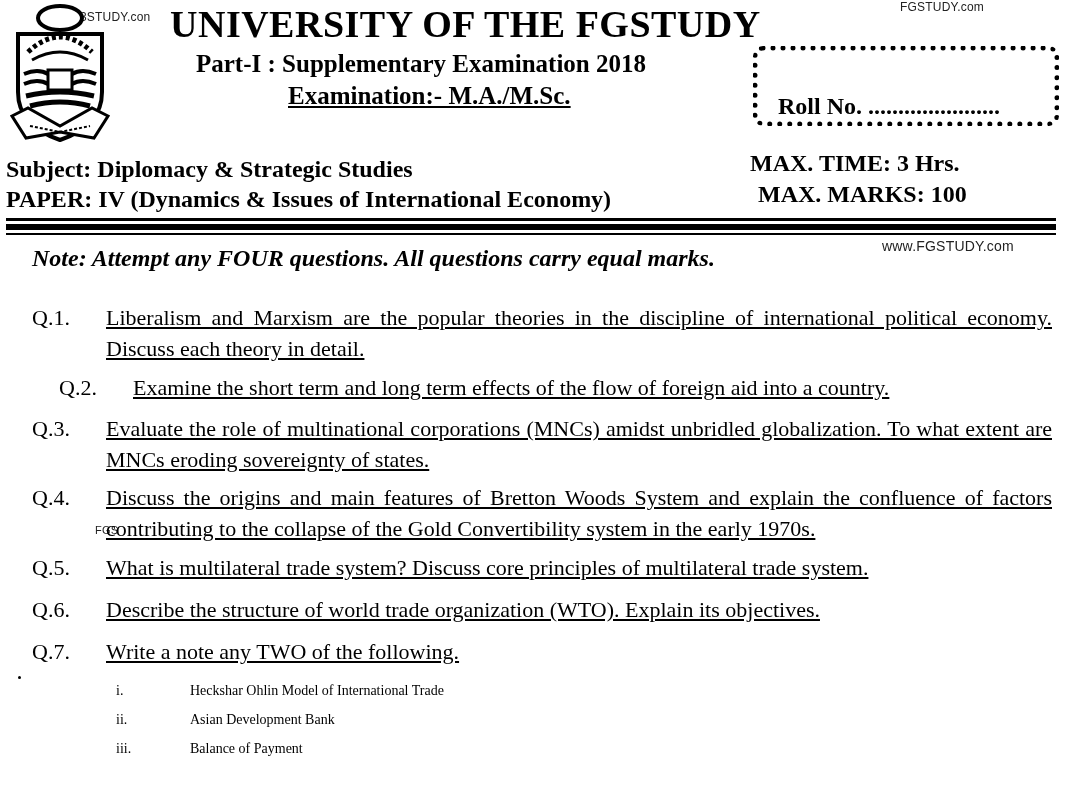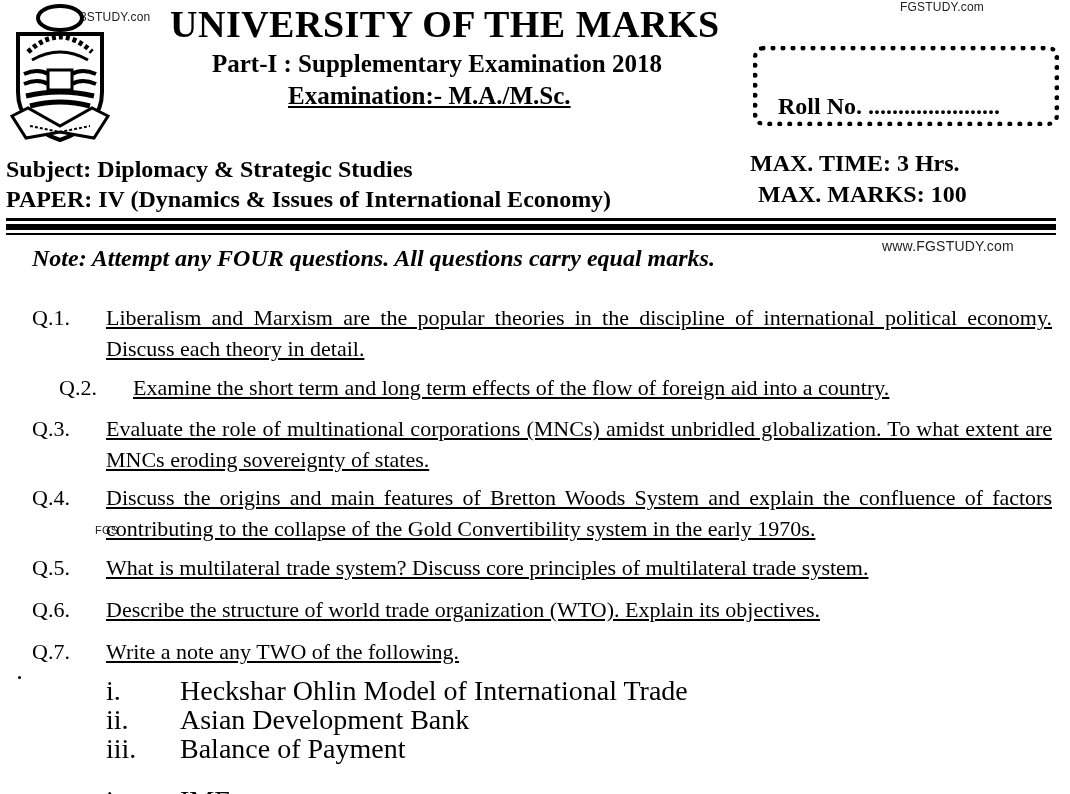--- a/index.html
+++ b/index.html
@@ -1,35 +1,35 @@
 <!DOCTYPE html>
 <html><head>
 <meta charset="utf-8">
 <style>
   html, body { margin: 0; padding: 0; background: #ffffff; }
   body { width: 1070px; height: 794px; position: relative; overflow: hidden; color: #000; font-family: "Liberation Serif", "DejaVu Serif", serif; }
   .abs { position: absolute; }
   .wm { font-family: "Liberation Sans", "DejaVu Sans", sans-serif; font-size: 12px; color: #222; letter-spacing: 0.2px; }
   .logo { left: 8px; top: 4px; width: 104px; height: 142px; }
   .title { left: 170px; top: 2px; font-size: 38px; font-weight: bold; letter-spacing: 0.5px; white-space: nowrap; }
-  .subtitle { left: 212px; top: 50px; font-size: 25px; font-weight: bold; white-space: nowrap; }
+  .subtitle { left: 196px; top: 50px; font-size: 25px; font-weight: bold; white-space: nowrap; }
   .exam { left: 288px; top: 82px; font-size: 25px; font-weight: bold; text-decoration: underline; white-space: nowrap; }
   .rollbox { left: 753px; top: 46px; width: 306px; height: 80px; border: 5px dotted #000; border-radius: 10px; box-sizing: border-box; }
   .roll { left: 778px; top: 93px; font-size: 24px; font-weight: bold; white-space: nowrap; }
   .subject { left: 6px; top: 156px; font-size: 24px; font-weight: bold; white-space: nowrap; }
   .paper { left: 6px; top: 186px; font-size: 24px; font-weight: bold; white-space: nowrap; }
   .maxtime { left: 750px; top: 150px; font-size: 24px; font-weight: bold; white-space: nowrap; }
   .maxmarks { left: 758px; top: 181px; font-size: 24px; font-weight: bold; white-space: nowrap; }
   .rule { left: 6px; top: 218px; width: 1050px; height: 20px; }
   .rule div { position: absolute; left: 0; width: 100%; background: #000; }
   .note { left: 32px; top: 245px; font-size: 24px; font-weight: bold; font-style: italic; white-space: nowrap; }
   .q { position: absolute; left: 32px; width: 1020px; font-size: 22px; line-height: 31px; text-decoration: underline; }
   .q .num { position: absolute; left: 0; top: 0; width: 74px; }
   .q .txt { margin-left: 74px; text-align: justify; }
-  .sub { position: absolute; left: 106px; font-size: 28px; line-height: 29px; white-space: nowrap; }
+  .sub { position: absolute; left: 116px; font-size: 14px; line-height: 29px; white-space: nowrap; }
   .sub .roman { display: inline-block; width: 74px; }
   .dot { left: 18px; top: 676px; width: 3px; height: 3px; background: #000; border-radius: 50%; }
 </style>
 </head>
 <body>
 
 <div class="abs wm" style="left:80px;top:10px;">3STUDY.con</div>
 <div class="abs wm" style="left:900px;top:0px;text-align:center;">FGSTUDY.com</div>
 <div class="abs wm" style="left:882px;top:238px;font-size:14px;">www.FGSTUDY.com</div>
 <div class="abs wm" style="left:70px;top:524px;font-size:11px;padding-left:25px;">FGS</div>
@@ -43,21 +43,21 @@
     <rect x="40" y="66" width="24" height="20" fill="#fff" stroke="#000" stroke-width="3"></rect>
     <path d="M16 70 Q30 64 40 70 M64 70 Q74 64 88 70" fill="none" stroke="#000" stroke-width="4"></path>
     <path d="M16 80 Q30 74 40 80 M64 80 Q74 74 88 80" fill="none" stroke="#000" stroke-width="4"></path>
     <path d="M18 92 Q52 84 86 92" fill="none" stroke="#000" stroke-width="5"></path>
     <path d="M22 102 Q52 94 82 102" fill="none" stroke="#000" stroke-width="5"></path>
     <path d="M4 112 L20 104 L52 122 L84 104 L100 112 L86 134 L52 128 L18 134 Z" fill="#fff" stroke="#000" stroke-width="3"></path>
     <path d="M22 122 L52 128 L82 122" fill="none" stroke="#000" stroke-width="2" stroke-dasharray="3 2"></path>
   </svg>
 </div>
 
-<div class="abs title">UNIVERSITY OF THE MARKS</div>
+<div class="abs title">UNIVERSITY OF THE FGSTUDY</div>
 <div class="abs subtitle">Part-I : Supplementary Examination 2018</div>
 <div class="abs exam">Examination:- M.A./M.Sc.</div>
 
 <div class="abs rollbox"></div>
 <div class="abs roll">Roll No. ......................</div>
 
 <div class="abs subject">Subject: Diplomacy &amp; Strategic Studies</div>
 <div class="abs paper">PAPER: IV (Dynamics &amp; Issues of International Economy)</div>
 <div class="abs maxtime">MAX. TIME: 3 Hrs.</div>
 <div class="abs maxmarks">MAX. MARKS: 100</div>

